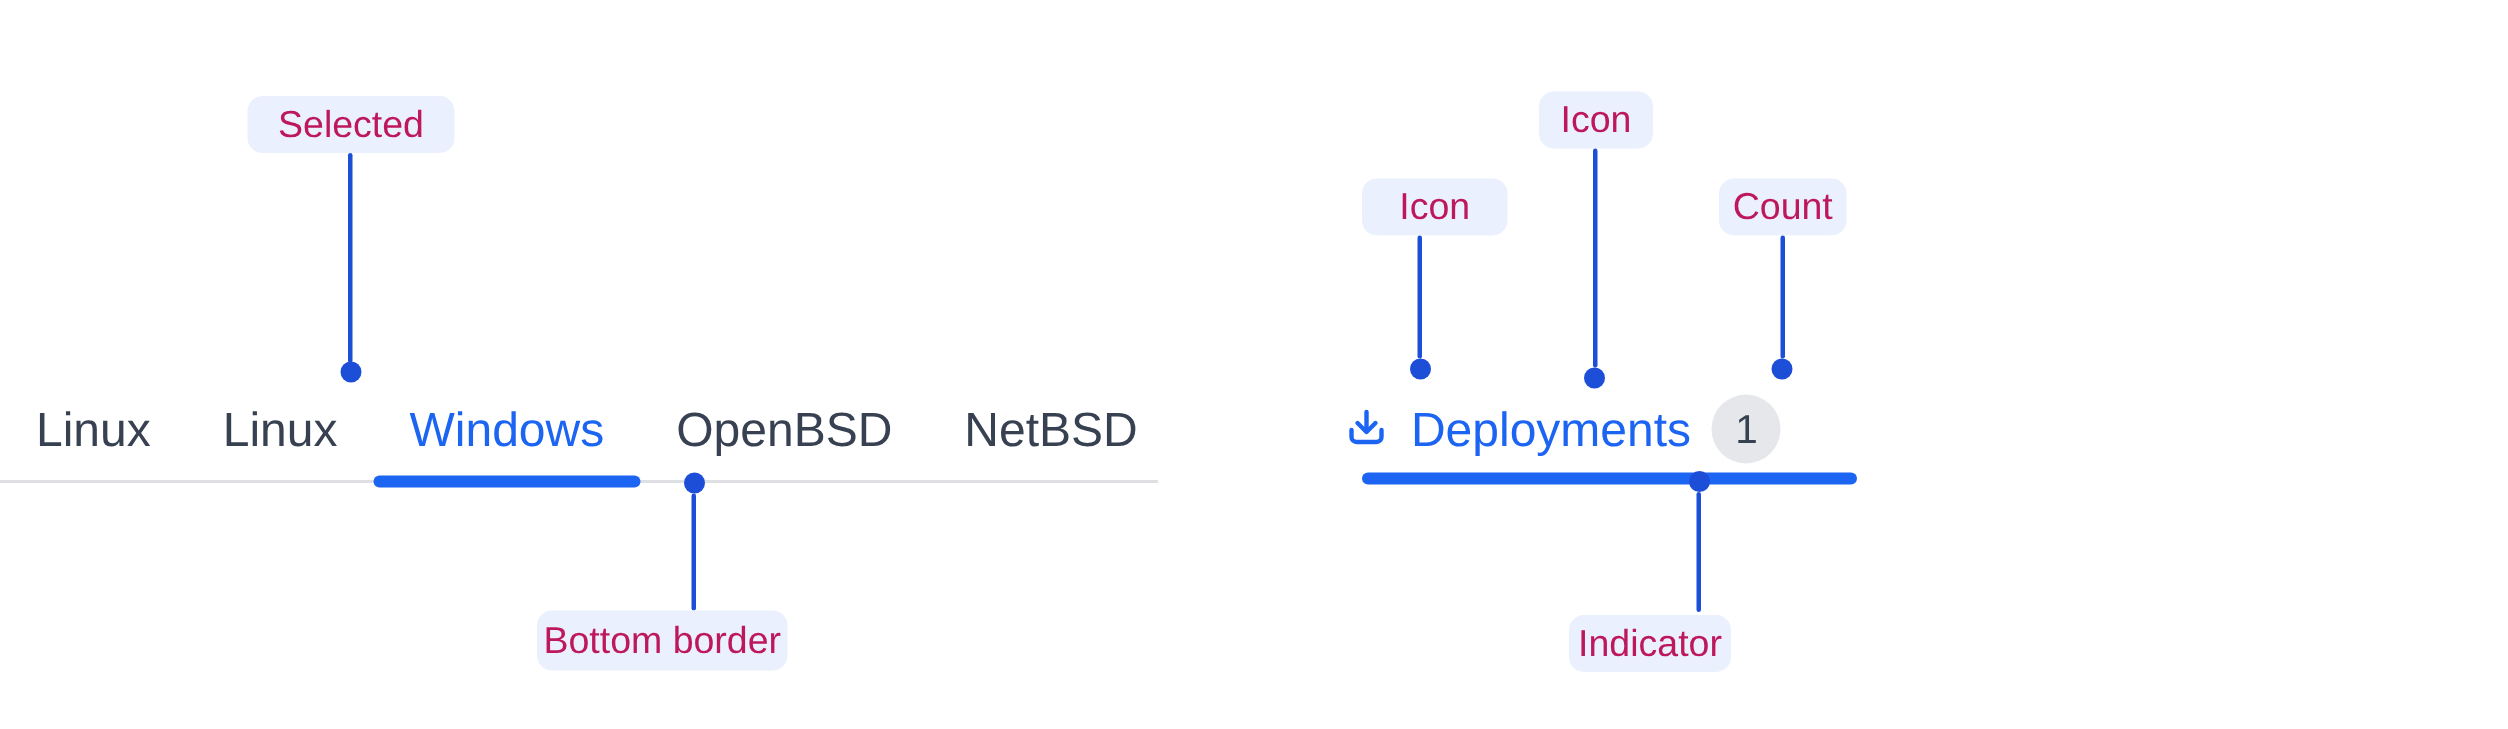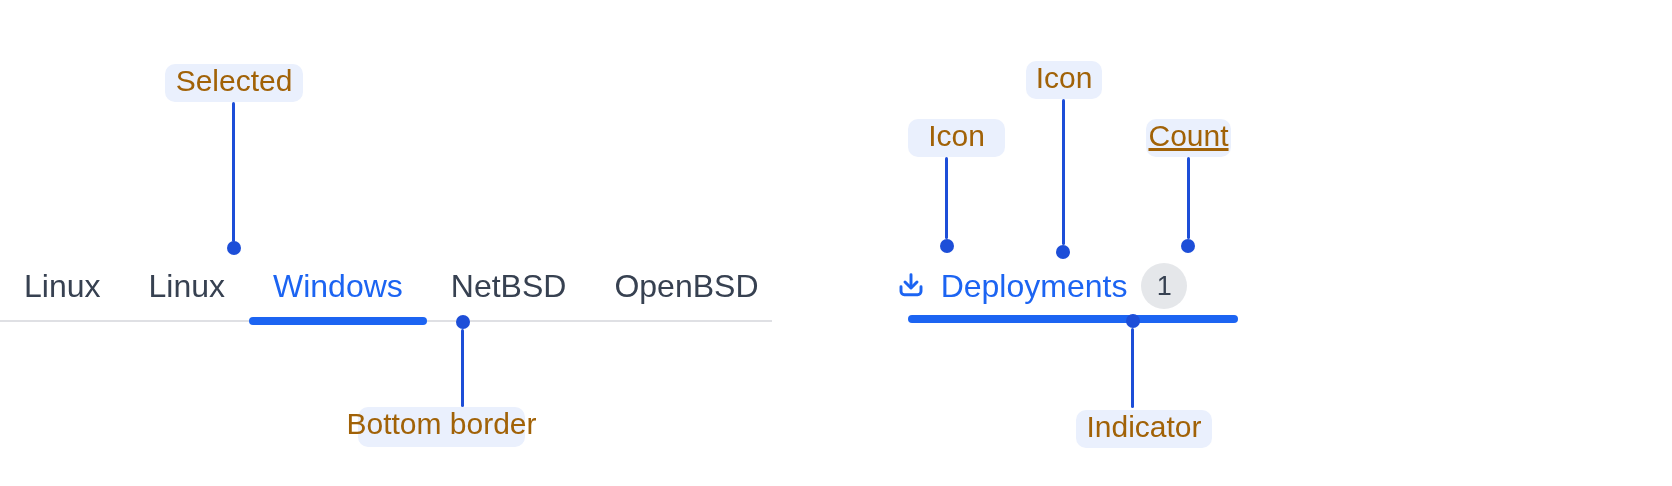--- a/index.html
+++ b/index.html
@@ -1,22 +1,22 @@
 <!DOCTYPE html>
 <html><head>
 <meta charset="utf-8">
 <style>
   html,body { margin:0; padding:0; background:#ffffff; }
   body { font-family:"Liberation Sans","DejaVu Sans",sans-serif; }
   .canvas { position:relative; width:1672px; height:486px; background:#ffffff; overflow:hidden; }
 
   
   .pill {
-    position:absolute; height:38px; display:flex; justify-content:center;
-    background:#eaf0fd; color:#a16207; font-size:30px; font-weight:500;
+    position:absolute; height:38px; display:flex; align-items:center; justify-content:center;
+    background:#eaf0fd; color:#be185d; font-size:25px; font-weight:500;
     border-radius:10px; white-space:nowrap;
   }
   
   .ann-line { position:absolute; width:3px; background:#1d4ed8; border-radius:2px; }
   .ann-dot  { position:absolute; width:14px; height:14px; border-radius:50%; background:#1d4ed8; }
 
   
   .tablist {
     position:absolute; left:0; top:252px; width:772px; height:68px;
     display:flex; align-items:center; border-bottom:2px solid #dfe0e4;
@@ -56,26 +56,26 @@
   .line-bottomborder { left:461px;  top:329px; height:78px; }
   .pill-bottomborder { left:358px;  top:407px; width:167px; height:40px; }
 
   
   .pill-icon      { left:908px;  top:119px; width:97px; }
   .line-icon      { left:945px;  top:157px; height:82px; }
   .dot-icon       { left:940px;  top:239px; }
   .pill-text      { left:1026px; top:61px;  width:76px; }
   .line-text      { left:1062px; top:99px;  height:146px; }
   .dot-text       { left:1056px; top:245px; }
-  .pill-count     { left:1146px; top:119px; width:85px;text-decoration:underline; }
+  .pill-count     { left:1146px; top:119px; width:85px; }
   .line-count     { left:1187px; top:157px; height:82px; }
   .dot-count      { left:1181px; top:239px; }
   .dot-indicator  { left:1126px; top:314px; }
   .line-indicator { left:1131px; top:328px; height:80px; }
-  .pill-indicator { left:1076px; top:410px; width:136px; }
+  .pill-indicator { left:1046px; top:410px; width:108px; }
 </style>
 </head>
 <body>
 
 <div class="canvas">
 
   <div class="pill pill-selected">
     <span>Selected</span>
   </div>
   <div class="ann-line line-selected"></div>
@@ -85,24 +85,24 @@
     <div class="tab">
       <span>Linux</span>
     </div>
     <div class="tab">
       <span>Linux</span>
     </div>
     <div class="tab active">
       <span>Windows</span>
     </div>
     <div class="tab">
-      <span>NetBSD</span>
+      <span>OpenBSD</span>
     </div>
     <div class="tab">
-      <span>OpenBSD</span>
+      <span>NetBSD</span>
     </div>
   </div>
 
   <div class="ann-dot dot-bottomborder"></div>
   <div class="ann-line line-bottomborder"></div>
   <div class="pill pill-bottomborder">
     <span>Bottom border</span>
   </div>
 
   <div class="pill pill-icon">

